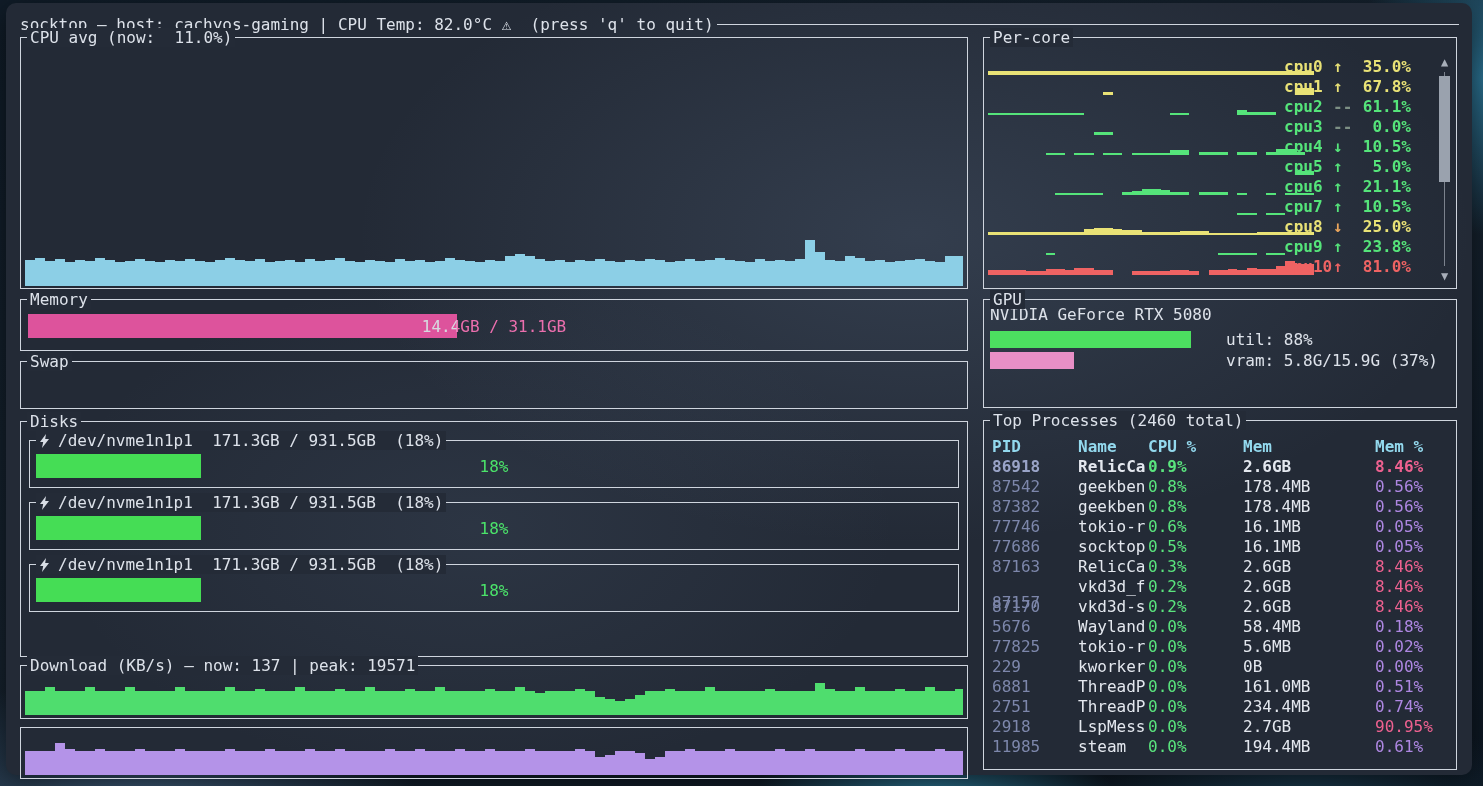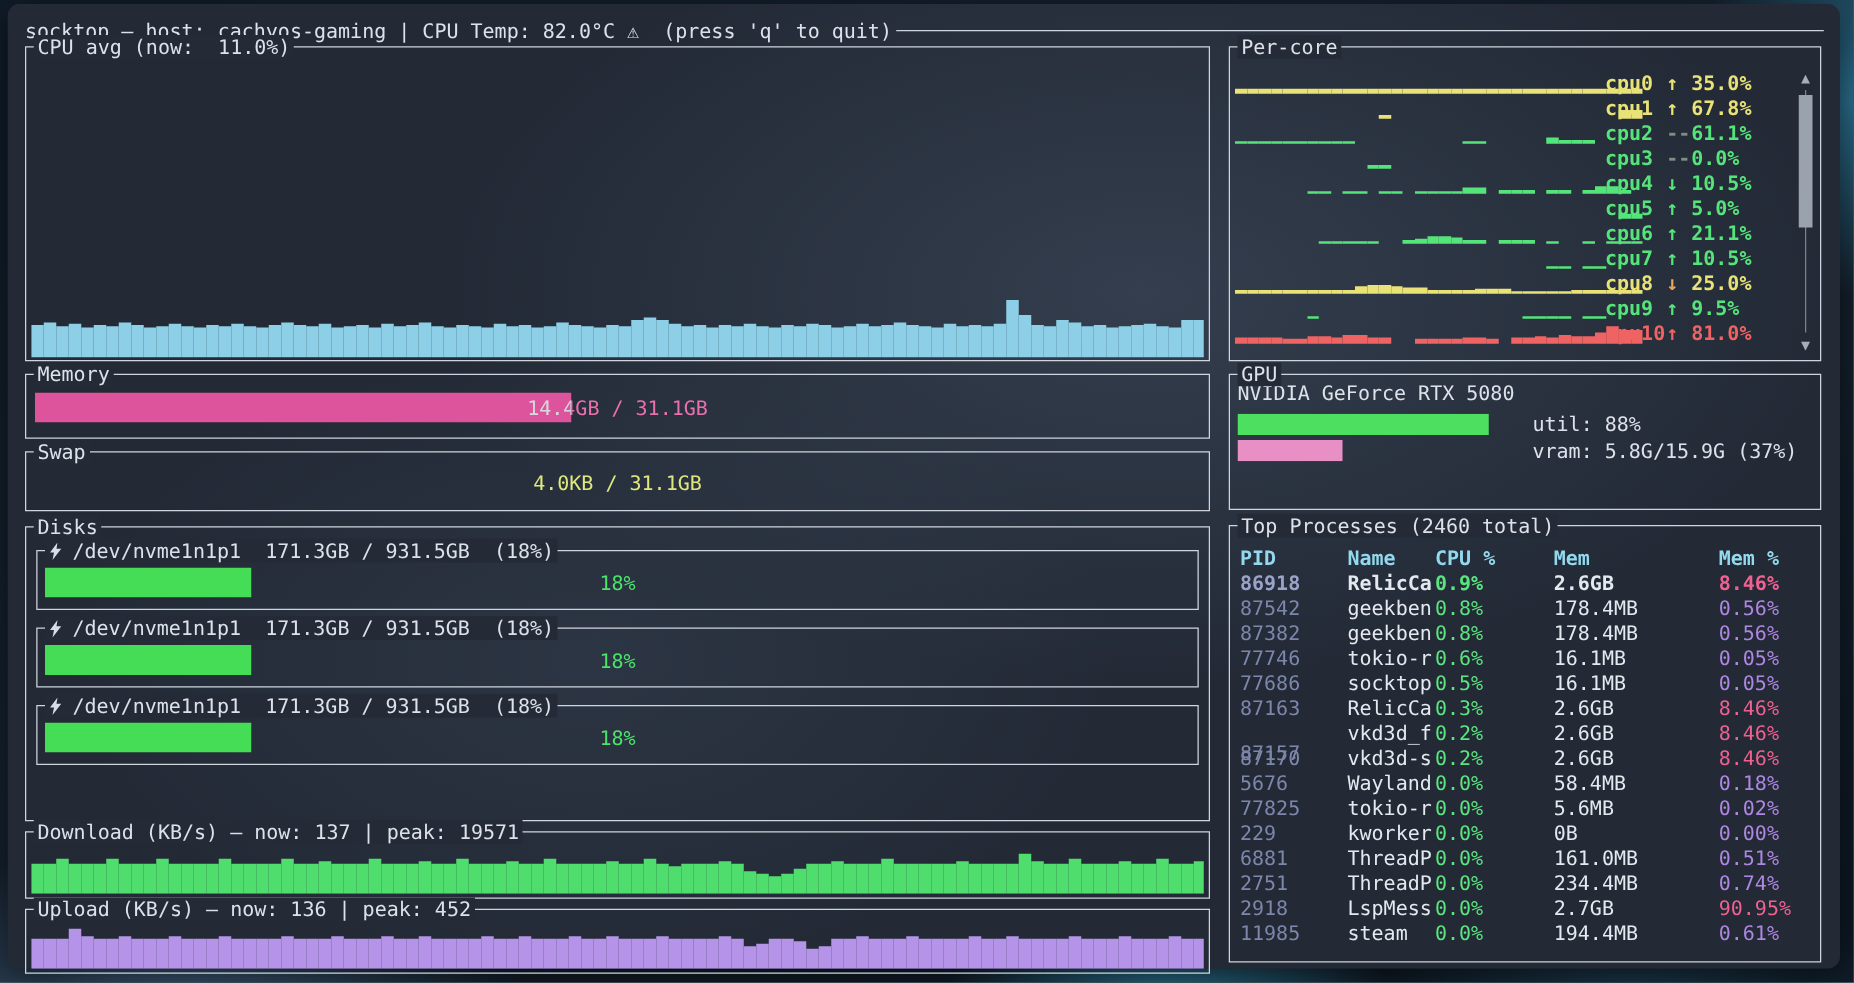--- a/index.html
+++ b/index.html
@@ -54,21 +54,21 @@
   .gpu-name{height:23px}
   .gpu-row{display:flex;align-items:center;height:20px;margin-top:1px}
   .gpu-gauge{width:228px;height:17px;position:relative;overflow:hidden;flex:0 0 auto}
   .gpu-label{margin-left:8px;white-space:pre}
   .pc-rows{position:absolute;top:18px;left:0;right:17px}
   .pc-row{position:relative;height:20px}
   .pc-spark{position:absolute;left:4px;bottom:1px;display:flex;align-items:flex-end}
   .pc-label{position:absolute;right:28px;top:0;height:20px;display:flex;align-items:center;font-weight:bold;white-space:pre}
   .pc-name{display:inline-block;width:49px}
   .pc-trend{display:inline-block;width:20px}
-  .pc-val{display:inline-block;width:58px;text-align:left}
+  .pc-val{display:inline-block;width:58px;text-align:right}
   .pc-scroll{position:absolute;right:5px;top:18px;bottom:6px;width:13px;color:#a7aeb9;font-size:12px;text-align:center}
   .pc-scroll .up{position:absolute;top:0;left:0;right:0;height:12px;line-height:12px;cursor:pointer}
   .pc-scroll .down{position:absolute;bottom:0;left:0;right:0;height:12px;line-height:12px;cursor:pointer}
   .pc-scroll .track{position:absolute;top:16px;bottom:16px;left:6px;width:1px;background:#7b828d}
   .pc-scroll .thumb{position:absolute;top:20px;left:1px;width:11px;height:106px;background:#9aa2ae}
   .proc-grid{position:absolute;top:16px;left:8px;right:4px;line-height:20px}
   .prow{display:grid;grid-template-columns:86px 70px 95px 132px 1fr;height:20px;white-space:pre}
   .prow.header{color:#93d9ee;font-weight:bold}
   .prow.sel{font-weight:bold}
   .spark-bar{flex:0 0 auto}
@@ -190,23 +190,20 @@
           <span class="ptitle">Memory</span>
           <div class="gauge">
               <div class="gfill" style="width: 46%; background: rgb(221, 83, 156);"></div>
               <div class="gtext" style="color: rgb(236, 111, 174);">14.4GB / 31.1GB</div>
               <div class="gtext" style="color: rgb(213, 216, 223); clip-path: inset(0px 54% 0px 0px);">14.4GB / 31.1GB</div>
             </div>
         </div>
 
         <div class="panel p-swap">
           <span class="ptitle">Swap</span>
-          <div class="gauge">
-              <div class="gtext" style="color: rgb(223, 232, 126);">4.0KB / 31.1GB</div>
-            </div>
         </div>
 
         <div class="panel p-disks">
           <span class="ptitle">Disks</span>
           <div id="disk-list">
               <div class="disk-sub">
                 <span class="ptitle dtitle"><svg width="11" height="14" viewBox="0 0 11 14">
                     <path d="M7 0 L1 8 h3.2 L3 14 l7-9 H6.2 Z" fill="#d9dee6"></path>
                   </svg><span>/dev/nvme1n1p1  171.3GB / 931.5GB  (18%)</span></span>
                 <div class="gauge">
@@ -329,21 +326,20 @@
               <div class="spark-bar" style="width: 10px; height: 24px; background: rgb(79, 221, 110);"></div>
               <div class="spark-bar" style="width: 10px; height: 24px; background: rgb(79, 221, 110);"></div>
               <div class="spark-bar" style="width: 10px; height: 28px; background: rgb(79, 221, 110);"></div>
               <div class="spark-bar" style="width: 10px; height: 24px; background: rgb(79, 221, 110);"></div>
               <div class="spark-bar" style="width: 10px; height: 24px; background: rgb(79, 221, 110);"></div>
               <div class="spark-bar" style="width: 10px; height: 26px; background: rgb(79, 221, 110);"></div>
             </div>
         </div>
 
         <div class="panel p-up">
-          <span class="ptitle">Upload (KB/s) — now: 136 | peak: 452</span>
           <div class="spark-net" style="display: flex; align-items: flex-end;">
               <div class="spark-bar" style="width: 10px; height: 24px; background: rgb(180, 147, 232);"></div>
               <div class="spark-bar" style="width: 10px; height: 24px; background: rgb(180, 147, 232);"></div>
               <div class="spark-bar" style="width: 10px; height: 24px; background: rgb(180, 147, 232);"></div>
               <div class="spark-bar" style="width: 10px; height: 32px; background: rgb(180, 147, 232);"></div>
               <div class="spark-bar" style="width: 10px; height: 26px; background: rgb(180, 147, 232);"></div>
               <div class="spark-bar" style="width: 10px; height: 24px; background: rgb(180, 147, 232);"></div>
               <div class="spark-bar" style="width: 10px; height: 24px; background: rgb(180, 147, 232);"></div>
               <div class="spark-bar" style="width: 10px; height: 26px; background: rgb(180, 147, 232);"></div>
               <div class="spark-bar" style="width: 10px; height: 24px; background: rgb(180, 147, 232);"></div>
@@ -821,21 +817,21 @@
                   <div class="spark-bar" style="width: 9.6px; height: 2px; background: rgb(85, 228, 122);"></div>
                   <div class="spark-bar" style="width: 9.6px; height: 2px; background: rgb(85, 228, 122);"></div>
                   <div class="spark-bar" style="width: 9.6px; height: 2px; background: rgb(85, 228, 122);"></div>
                   <div class="spark-bar" style="width: 9.6px; height: 0px; background: rgb(85, 228, 122);"></div>
                   <div class="spark-bar" style="width: 9.6px; height: 2px; background: rgb(85, 228, 122);"></div>
                   <div class="spark-bar" style="width: 9.6px; height: 2px; background: rgb(85, 228, 122);"></div>
                   <div class="spark-bar" style="width: 9.6px; height: 0px; background: rgb(85, 228, 122);"></div>
                   <div class="spark-bar" style="width: 9.6px; height: 0px; background: rgb(85, 228, 122);"></div>
                   <div class="spark-bar" style="width: 9.6px; height: 0px; background: rgb(85, 228, 122);"></div>
                 </div>
-                <div class="pc-label" style="color: rgb(85, 228, 122);"><span class="pc-name">cpu9</span><span class="pc-trend" style="color: rgb(85, 228, 122);">↑</span><span class="pc-val">9.5%</span></div>
+                <div class="pc-label" style="color: rgb(85, 228, 122);"><span class="pc-name">cpu9</span><span class="pc-trend" style="color: rgb(85, 228, 122);">↑</span><span class="pc-val">23.8%</span></div>
               </div>
               <div class="pc-row">
                 <div class="pc-spark" style="display: flex; align-items: flex-end;">
                   <div class="spark-bar" style="width: 9.6px; height: 5px; background: rgb(239, 99, 99);"></div>
                   <div class="spark-bar" style="width: 9.6px; height: 5px; background: rgb(239, 99, 99);"></div>
                   <div class="spark-bar" style="width: 9.6px; height: 5px; background: rgb(239, 99, 99);"></div>
                   <div class="spark-bar" style="width: 9.6px; height: 5px; background: rgb(239, 99, 99);"></div>
                   <div class="spark-bar" style="width: 9.6px; height: 4px; background: rgb(239, 99, 99);"></div>
                   <div class="spark-bar" style="width: 9.6px; height: 4px; background: rgb(239, 99, 99);"></div>
                   <div class="spark-bar" style="width: 9.6px; height: 6px; background: rgb(239, 99, 99);"></div>

